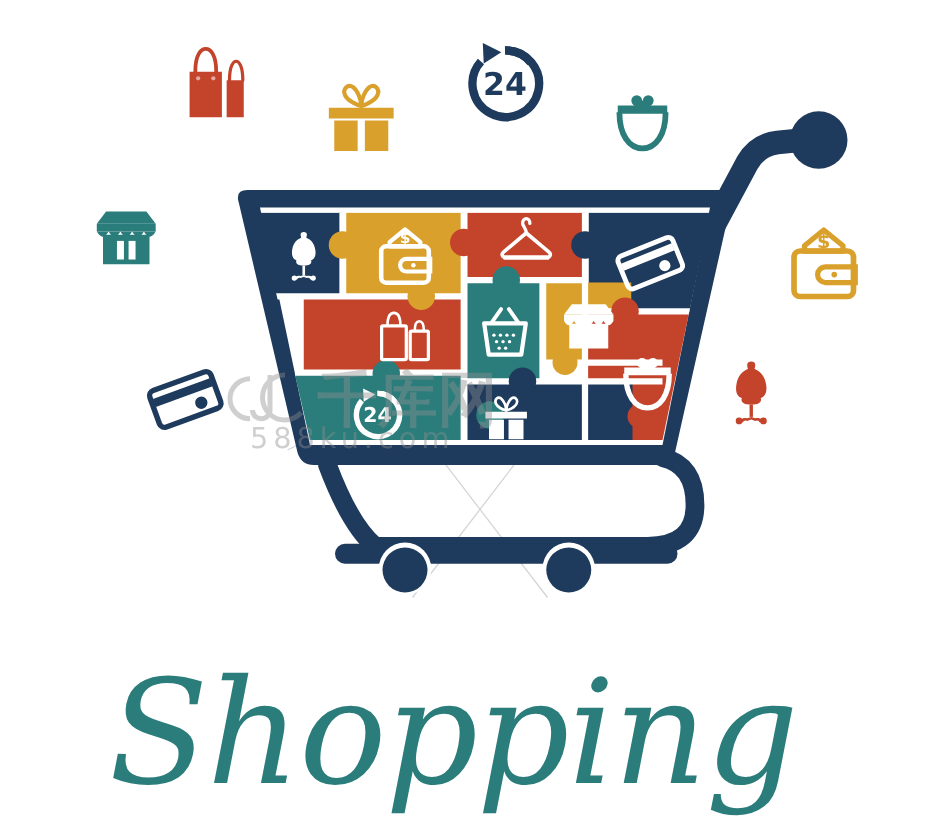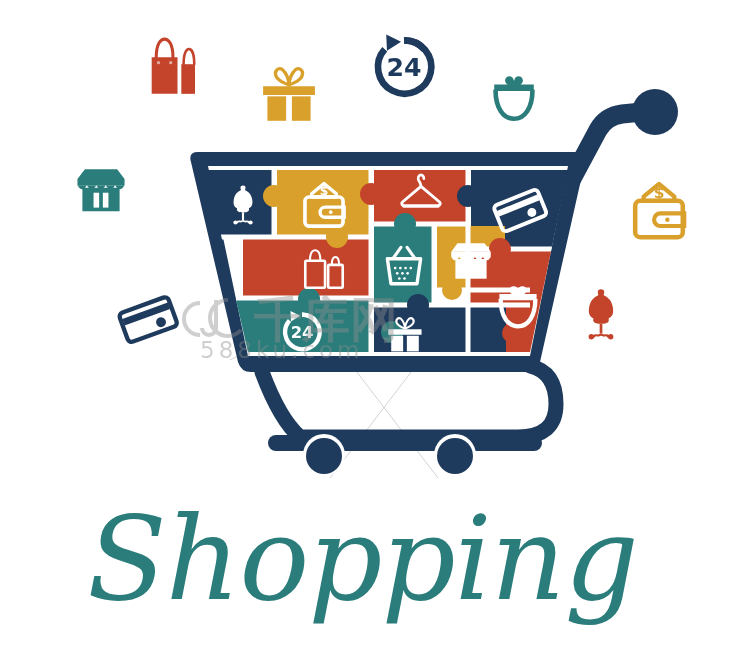--- a/index.html
+++ b/index.html
@@ -32,21 +32,21 @@
   .wm-text {
     font-family: "DejaVu Sans", sans-serif;
   }
   #title-layer {
     position: absolute;
     left: 0;
     top: 498px;
     width: 725px;
     height: 150px;
     display: flex;
-    align-items: flex-start;
+    align-items: flex-end;
     justify-content: center;
     pointer-events: none;
   }
   #title-text {
     font-family: "DejaVu Serif", "Liberation Serif", serif;
     font-style: italic;
     font-size: 116px;
     line-height: 1.05;
     color: #2a7d7b;
     letter-spacing: -1px;

